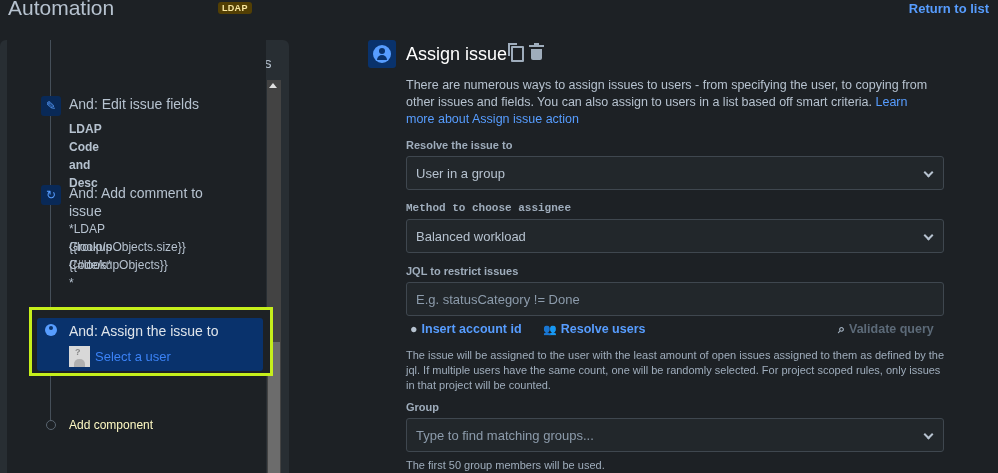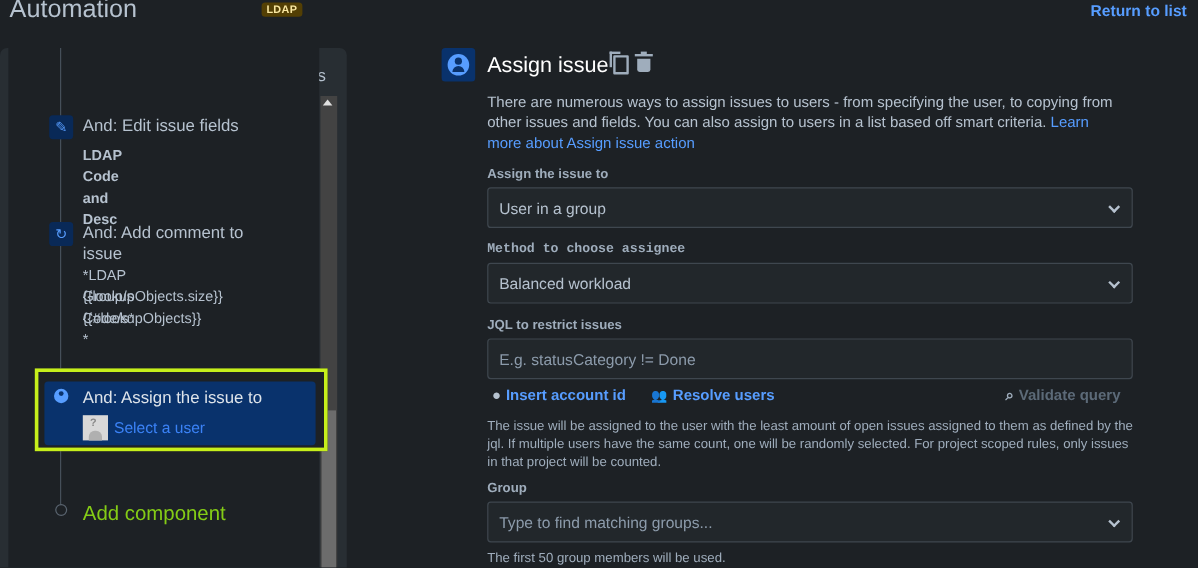--- a/index.html
+++ b/index.html
@@ -32,21 +32,21 @@
   .hl-card { position: absolute; left: 37px; top: 318px; width: 226px; height: 53px; background: #09326c; border-radius: 3px; }
   .hl-icon { position: absolute; left: 45px; top: 324px; width: 12px; height: 12px; border-radius: 50%; background: #579dff; }
   .hl-icon:after { content: ""; position: absolute; left: 4px; top: 2px; width: 4px; height: 4px; border-radius: 50%; background: #09326c; }
   .hl-title { position: absolute; left: 69px; top: 323px; font-size: 14px; color: #dee4ea; }
   .avatar { position: absolute; left: 69px; top: 346px; width: 21px; height: 21px; background: #d8d8d8; }
   .avatar:before { content: "?"; position: absolute; left: 6px; top: 1px; font-size: 9px; color: #888; font-weight: bold; }
   .avatar:after { content: ""; position: absolute; left: 5px; top: 13px; width: 11px; height: 8px; background: #b0b0b0; border-radius: 5px 5px 0 0; }
   .hl-sub { position: absolute; left: 95px; top: 349px; font-size: 13px; color: #3b82f6; }
 
   .add-dot { position: absolute; left: 46px; top: 420px; width: 8px; height: 8px; border: 1px solid #5a6570; border-radius: 50%; background: #1d2125; }
-  .add-comp { position: absolute; left: 69px; top: 418px; font-size: 17px; color: #84cc16; }
+  .add-comp { position: absolute; left: 69px; top: 418px; font-size: 12px; color: #fef9c3; }
 
   .main-icon { position: absolute; left: 368px; top: 40px; width: 28px; height: 28px; background: #09326c; border-radius: 3px; }
   .main-icon .ring { position: absolute; left: 5px; top: 5px; width: 18px; height: 18px; border-radius: 50%; background: #579dff; }
   .main-icon .head { position: absolute; left: 11px; top: 8px; width: 6px; height: 6px; border-radius: 50%; background: #09326c; }
   .main-icon .body { position: absolute; left: 9px; top: 15px; width: 10px; height: 5px; border-radius: 5px 5px 0 0; background: #09326c; }
   .main-title { position: absolute; left: 406px; top: 44px; font-size: 18px; color: #ffffff; }
   .copy-icon { position: absolute; left: 511px; top: 46px; width: 9px; height: 12px; border: 2px solid #9fadbc; border-radius: 1px; }
   .copy-icon:before { content: ""; position: absolute; left: -5px; top: -5px; width: 7px; height: 11px; border-left: 2px solid #9fadbc; border-top: 2px solid #9fadbc; }
   .trash-icon { position: absolute; left: 531px; top: 49px; width: 11px; height: 11px; background: #9fadbc; border-radius: 0 0 2px 2px; }
   .trash-icon:before { content: ""; position: absolute; left: -2px; top: -4px; width: 15px; height: 2px; background: #9fadbc; }
@@ -112,21 +112,21 @@
 </div>
 <div class="main-title">Assign issue</div>
 <div class="copy-icon"></div>
 <div class="trash-icon"></div>
 
 <div class="desc">
   <span>There are numerous ways to assign issues to users - from specifying the user, to copying from other issues and fields. You can also assign to users in a list based off smart criteria.</span>
   <a class="link" href="#">Learn more about Assign issue action</a>
 </div>
 
-<div class="label" style="top:139px;">Assign the issue to</div>
+<div class="label" style="top:139px;">Resolve the issue to</div>
 <div class="field" style="top:156px;">
   <span class="val">User in a group</span>
   <span class="chev"></span>
 </div>
 
 <div class="label" style="top:202px;font-family:Liberation Mono, monospace;">Method to choose assignee</div>
 <div class="field" style="top:219px;">
   <span class="val">Balanced workload</span>
   <span class="chev"></span>
 </div>

